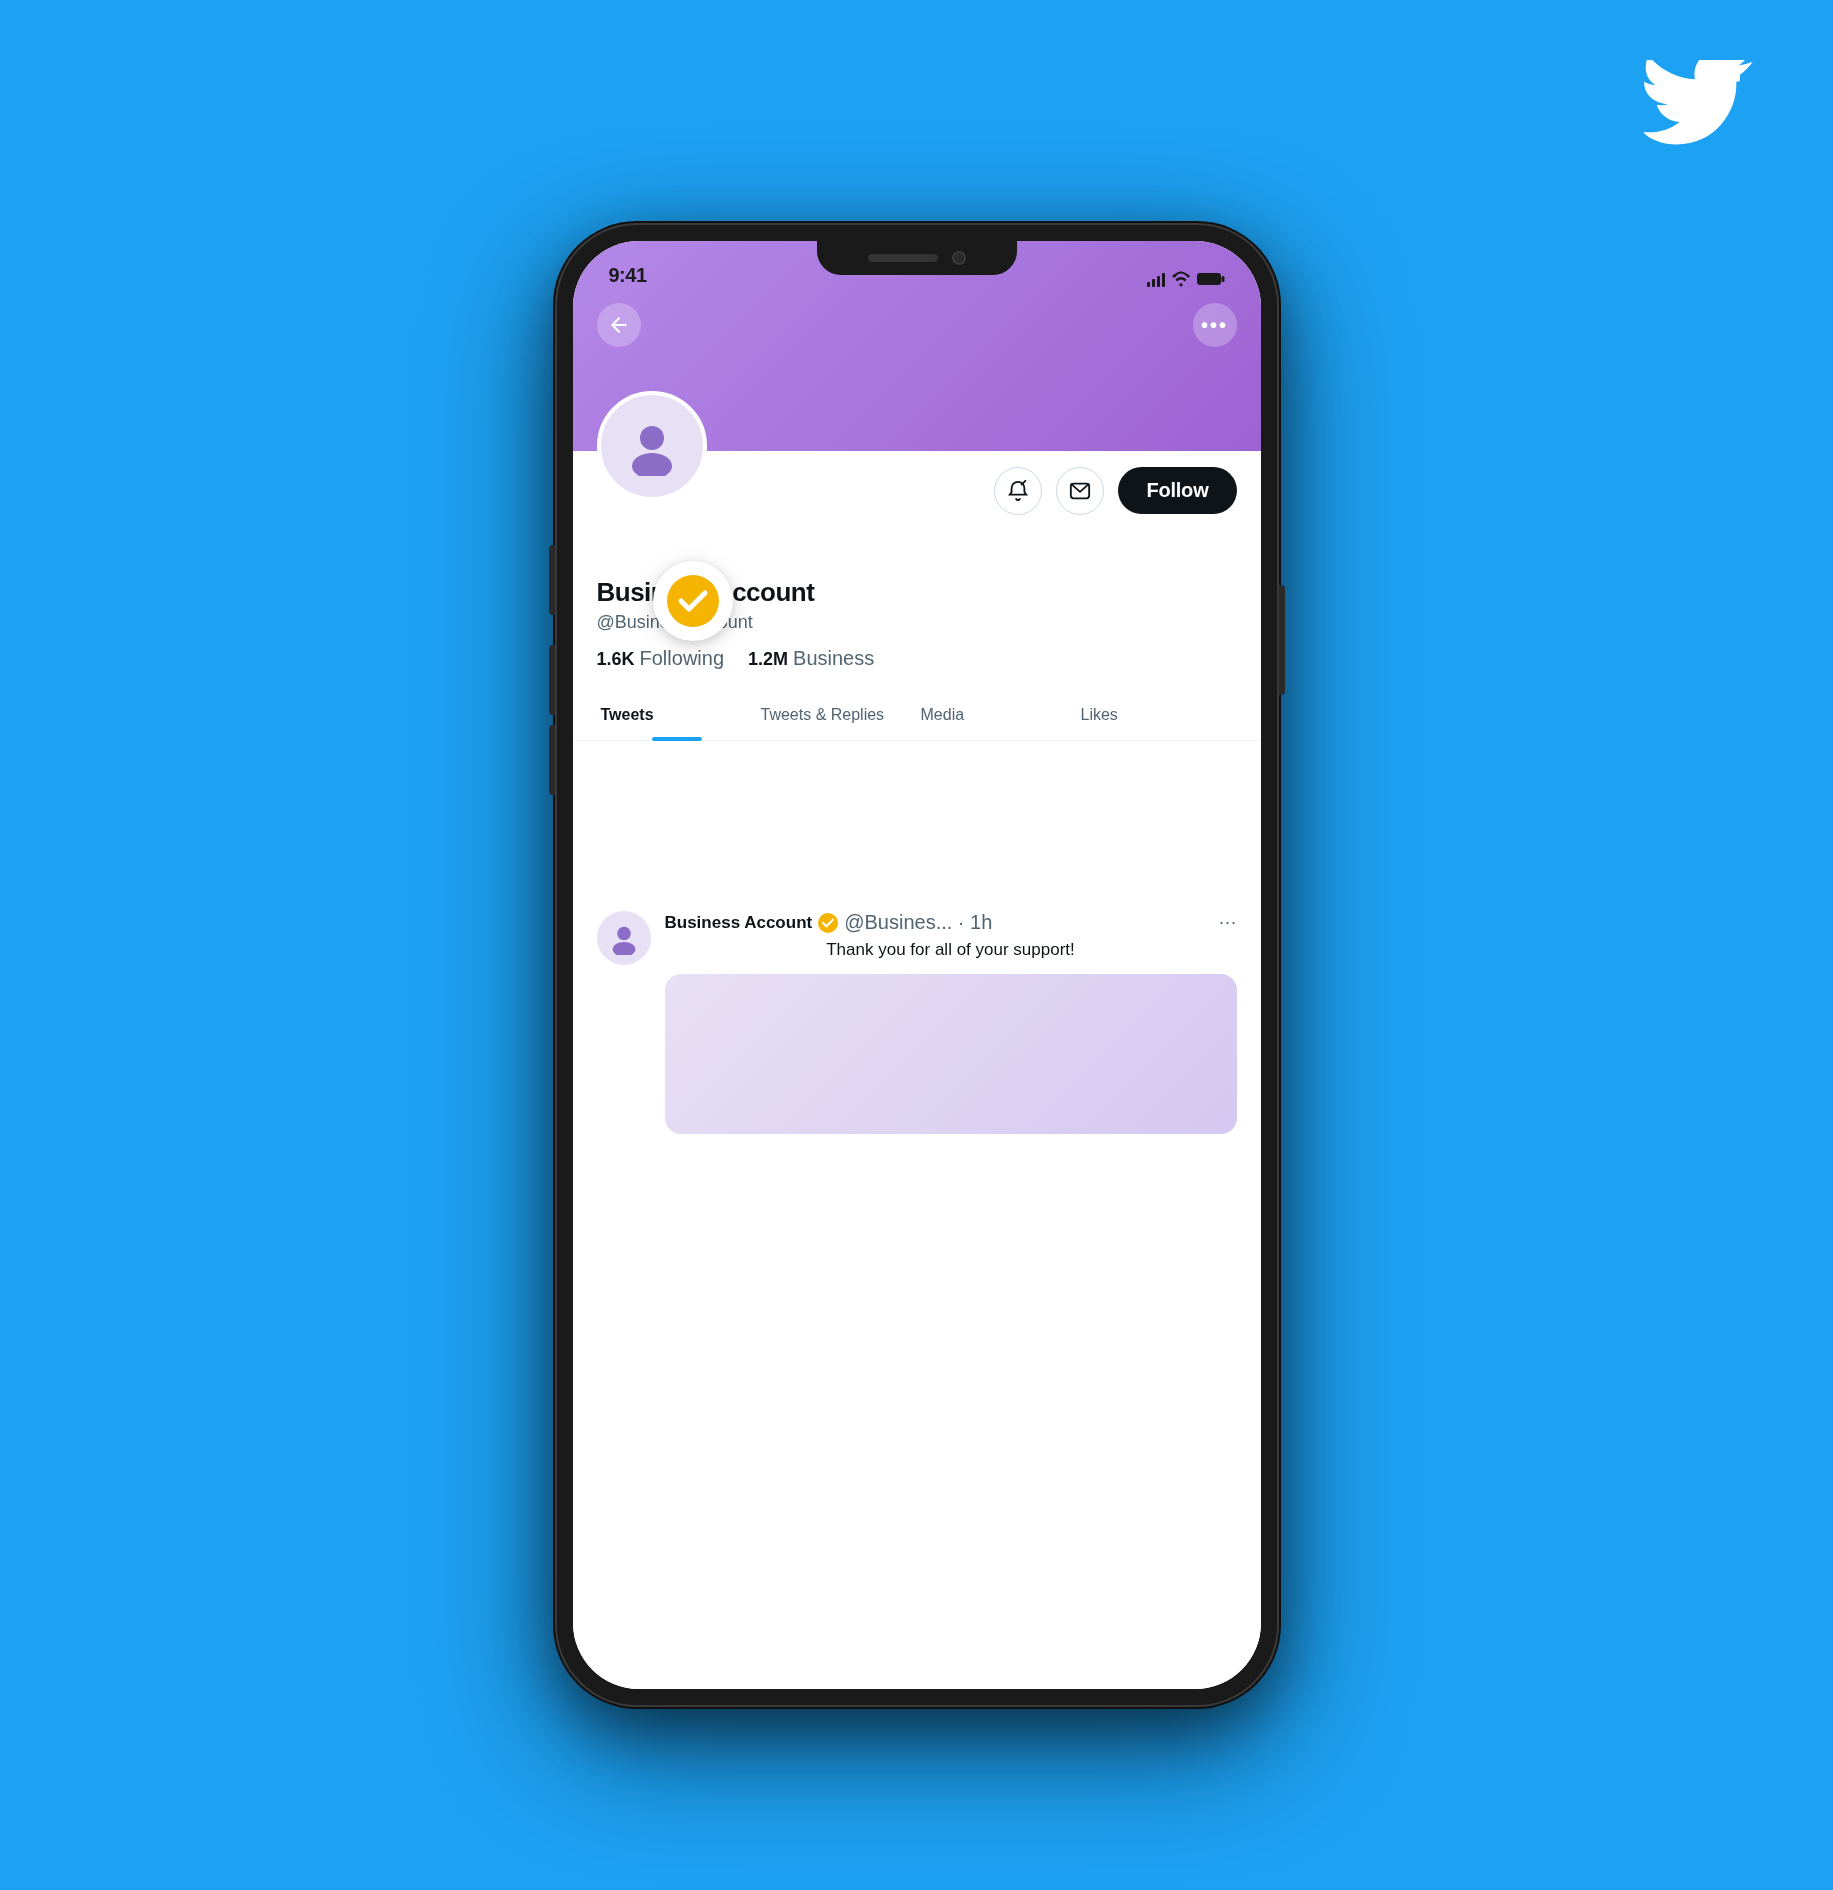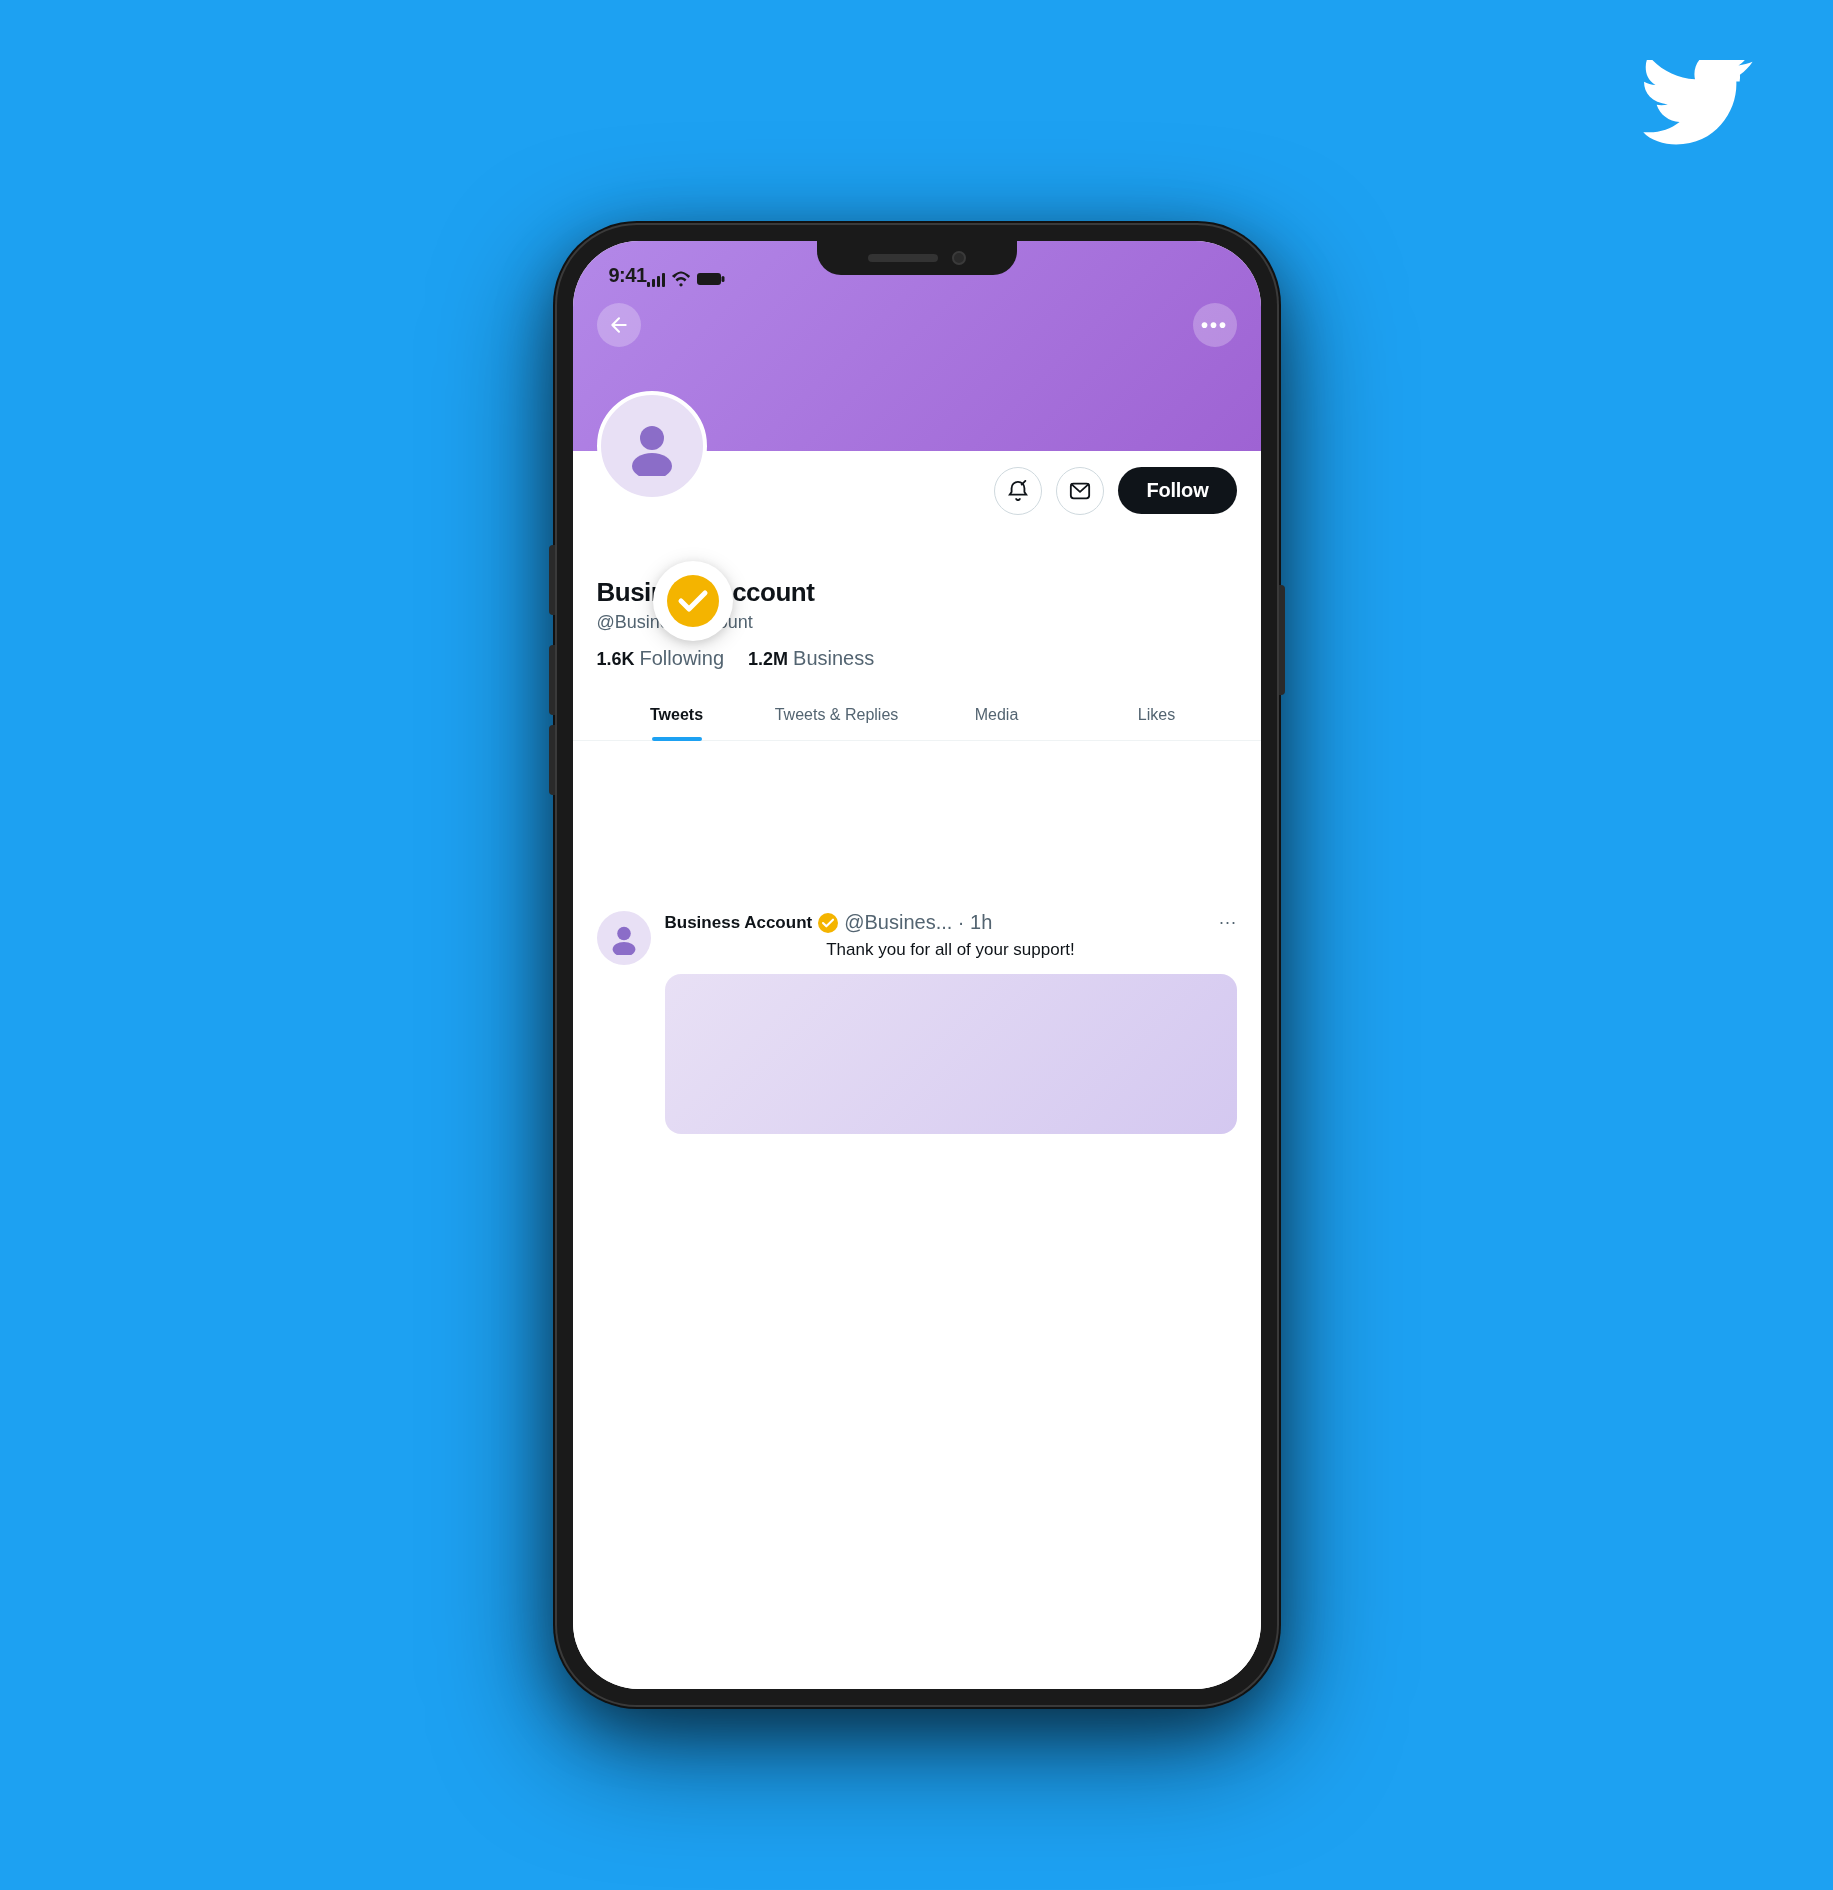--- a/index.html
+++ b/index.html
@@ -110,20 +110,21 @@
 
     
     .status-bar {
       position: absolute;
       top: 0;
       left: 0;
       right: 0;
       height: 54px;
       display: flex;
       align-items: flex-end;
+      justify-content: space-between;
       padding: 0 36px 8px;
       z-index: 10;
       color: #1a1a1a;
     }
 
     .status-time {
       font-size: 20px;
       font-weight: 700;
       letter-spacing: -0.5px;
     }
@@ -286,21 +287,20 @@
     
     .tabs-bar {
       display: flex;
       border-bottom: 1px solid #eff3f4;
       margin: 0 -24px;
       padding: 0 24px;
     }
 
     .tab-item {
       flex: 1;
-      text-align: center;
       padding: 16px 4px;
       font-size: 16px;
       font-weight: 500;
       color: #536471;
       cursor: pointer;
       position: relative;
     }
 
     .tab-item.active {
       font-weight: 800;

